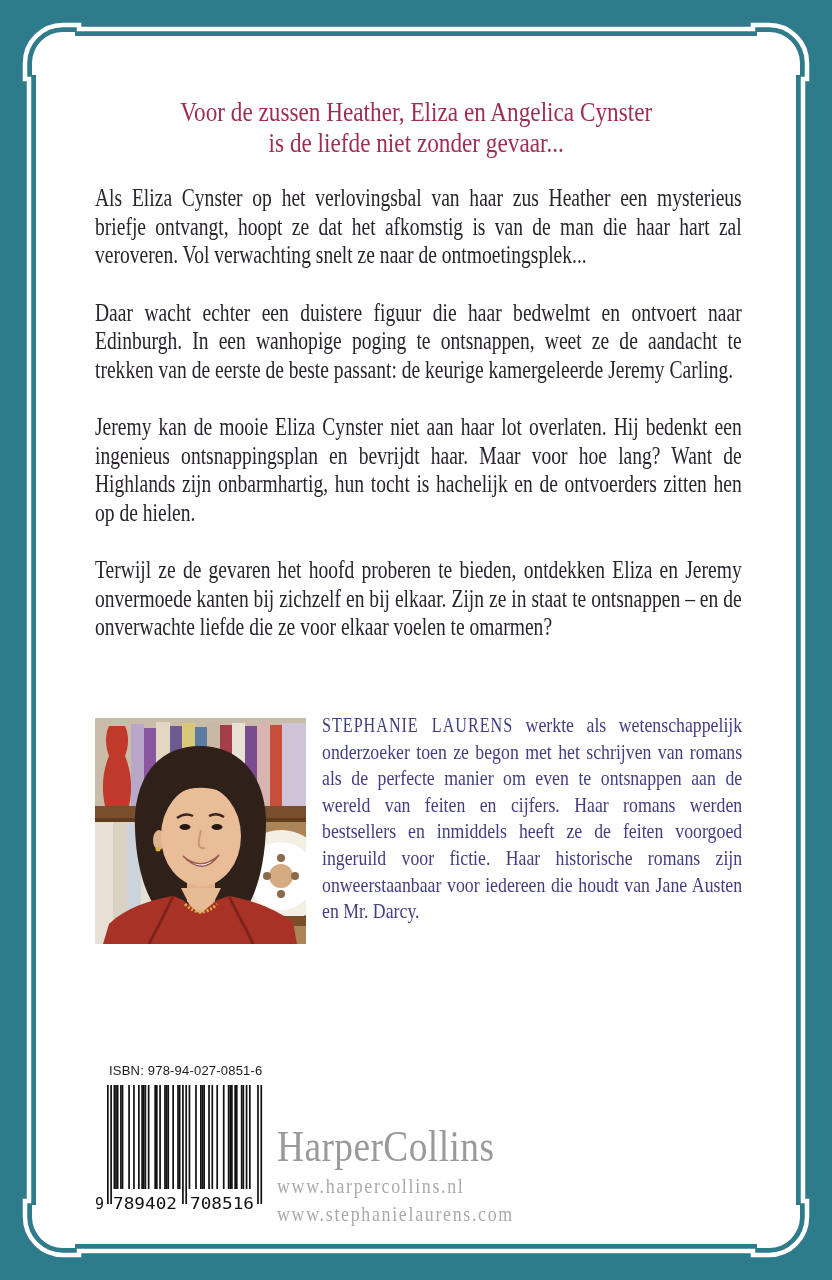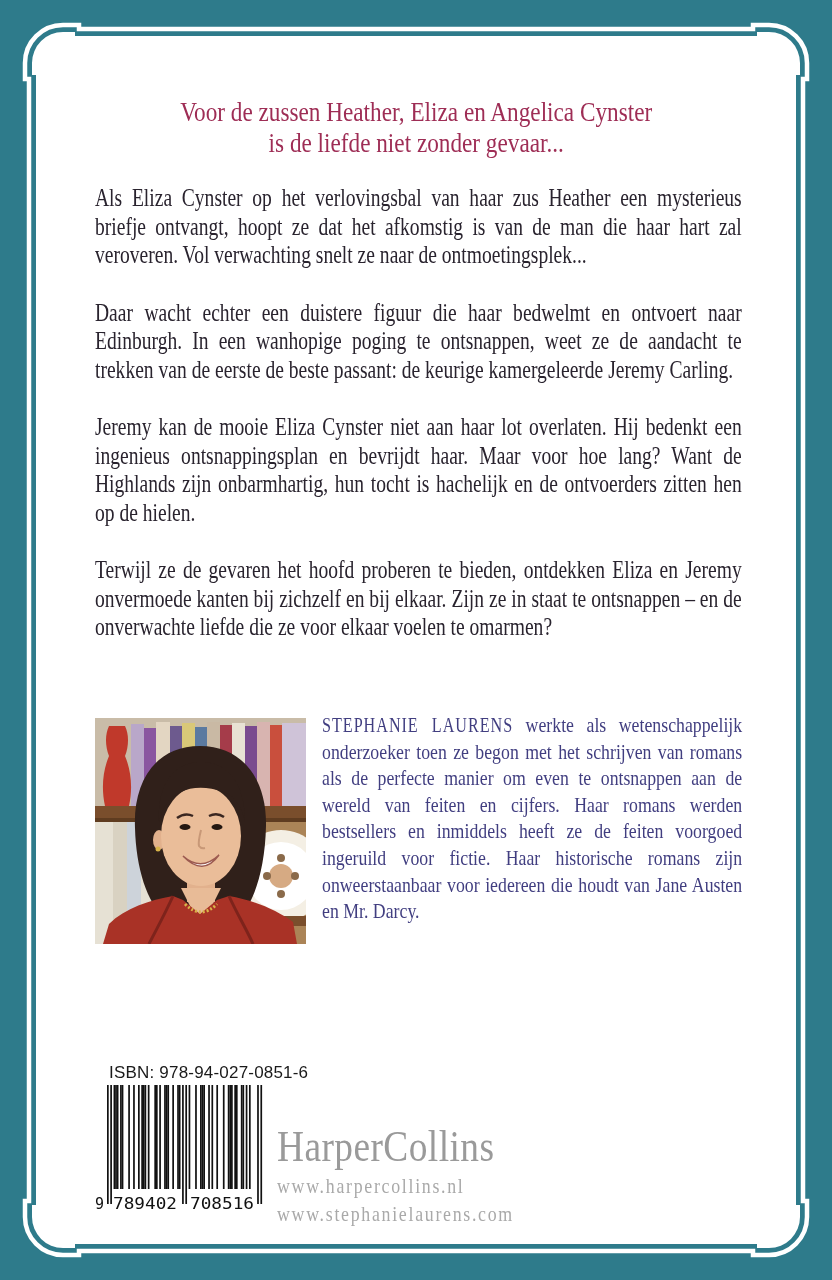--- a/index.html
+++ b/index.html
@@ -17,21 +17,21 @@
   .synopsis p{margin:0 0 29px 0;padding:0;}
 
   .photo{position:absolute;left:95px;top:718px;width:211px;height:226px;display:block;}
 
   .bio{position:absolute;left:322px;top:712px;width:520px;
     transform:scaleX(.808);transform-origin:0 0;
     font-size:22px;line-height:26.6px;color:#413e80;text-align:justify;}
   .bio .author-name{font-size:20px;letter-spacing:1.2px;}
 
   .isbn-label{position:absolute;left:109px;top:1063px;
-    font-family:"Liberation Sans",sans-serif;font-size:17px;letter-spacing:.2px;color:#1a1a1a;}
+    font-family:"Liberation Sans",sans-serif;font-size:13px;letter-spacing:.2px;color:#1a1a1a;}
   .barcode{position:absolute;left:95px;top:1085px;display:block;}
   .barcode text{font-family:"DejaVu Sans Mono",monospace;font-size:15px;fill:#111;}
 
   .publisher{position:absolute;left:277px;top:1124px;width:400px;
     transform:scaleX(.85);transform-origin:0 0;color:#9a9a9a;}
   .publisher-name{font-size:44px;line-height:46px;letter-spacing:.5px;}
   .publisher-url{font-size:21px;line-height:24px;letter-spacing:2px;color:#a9a9a9;margin-top:4px;}
 </style>
 </head>
 <body>

